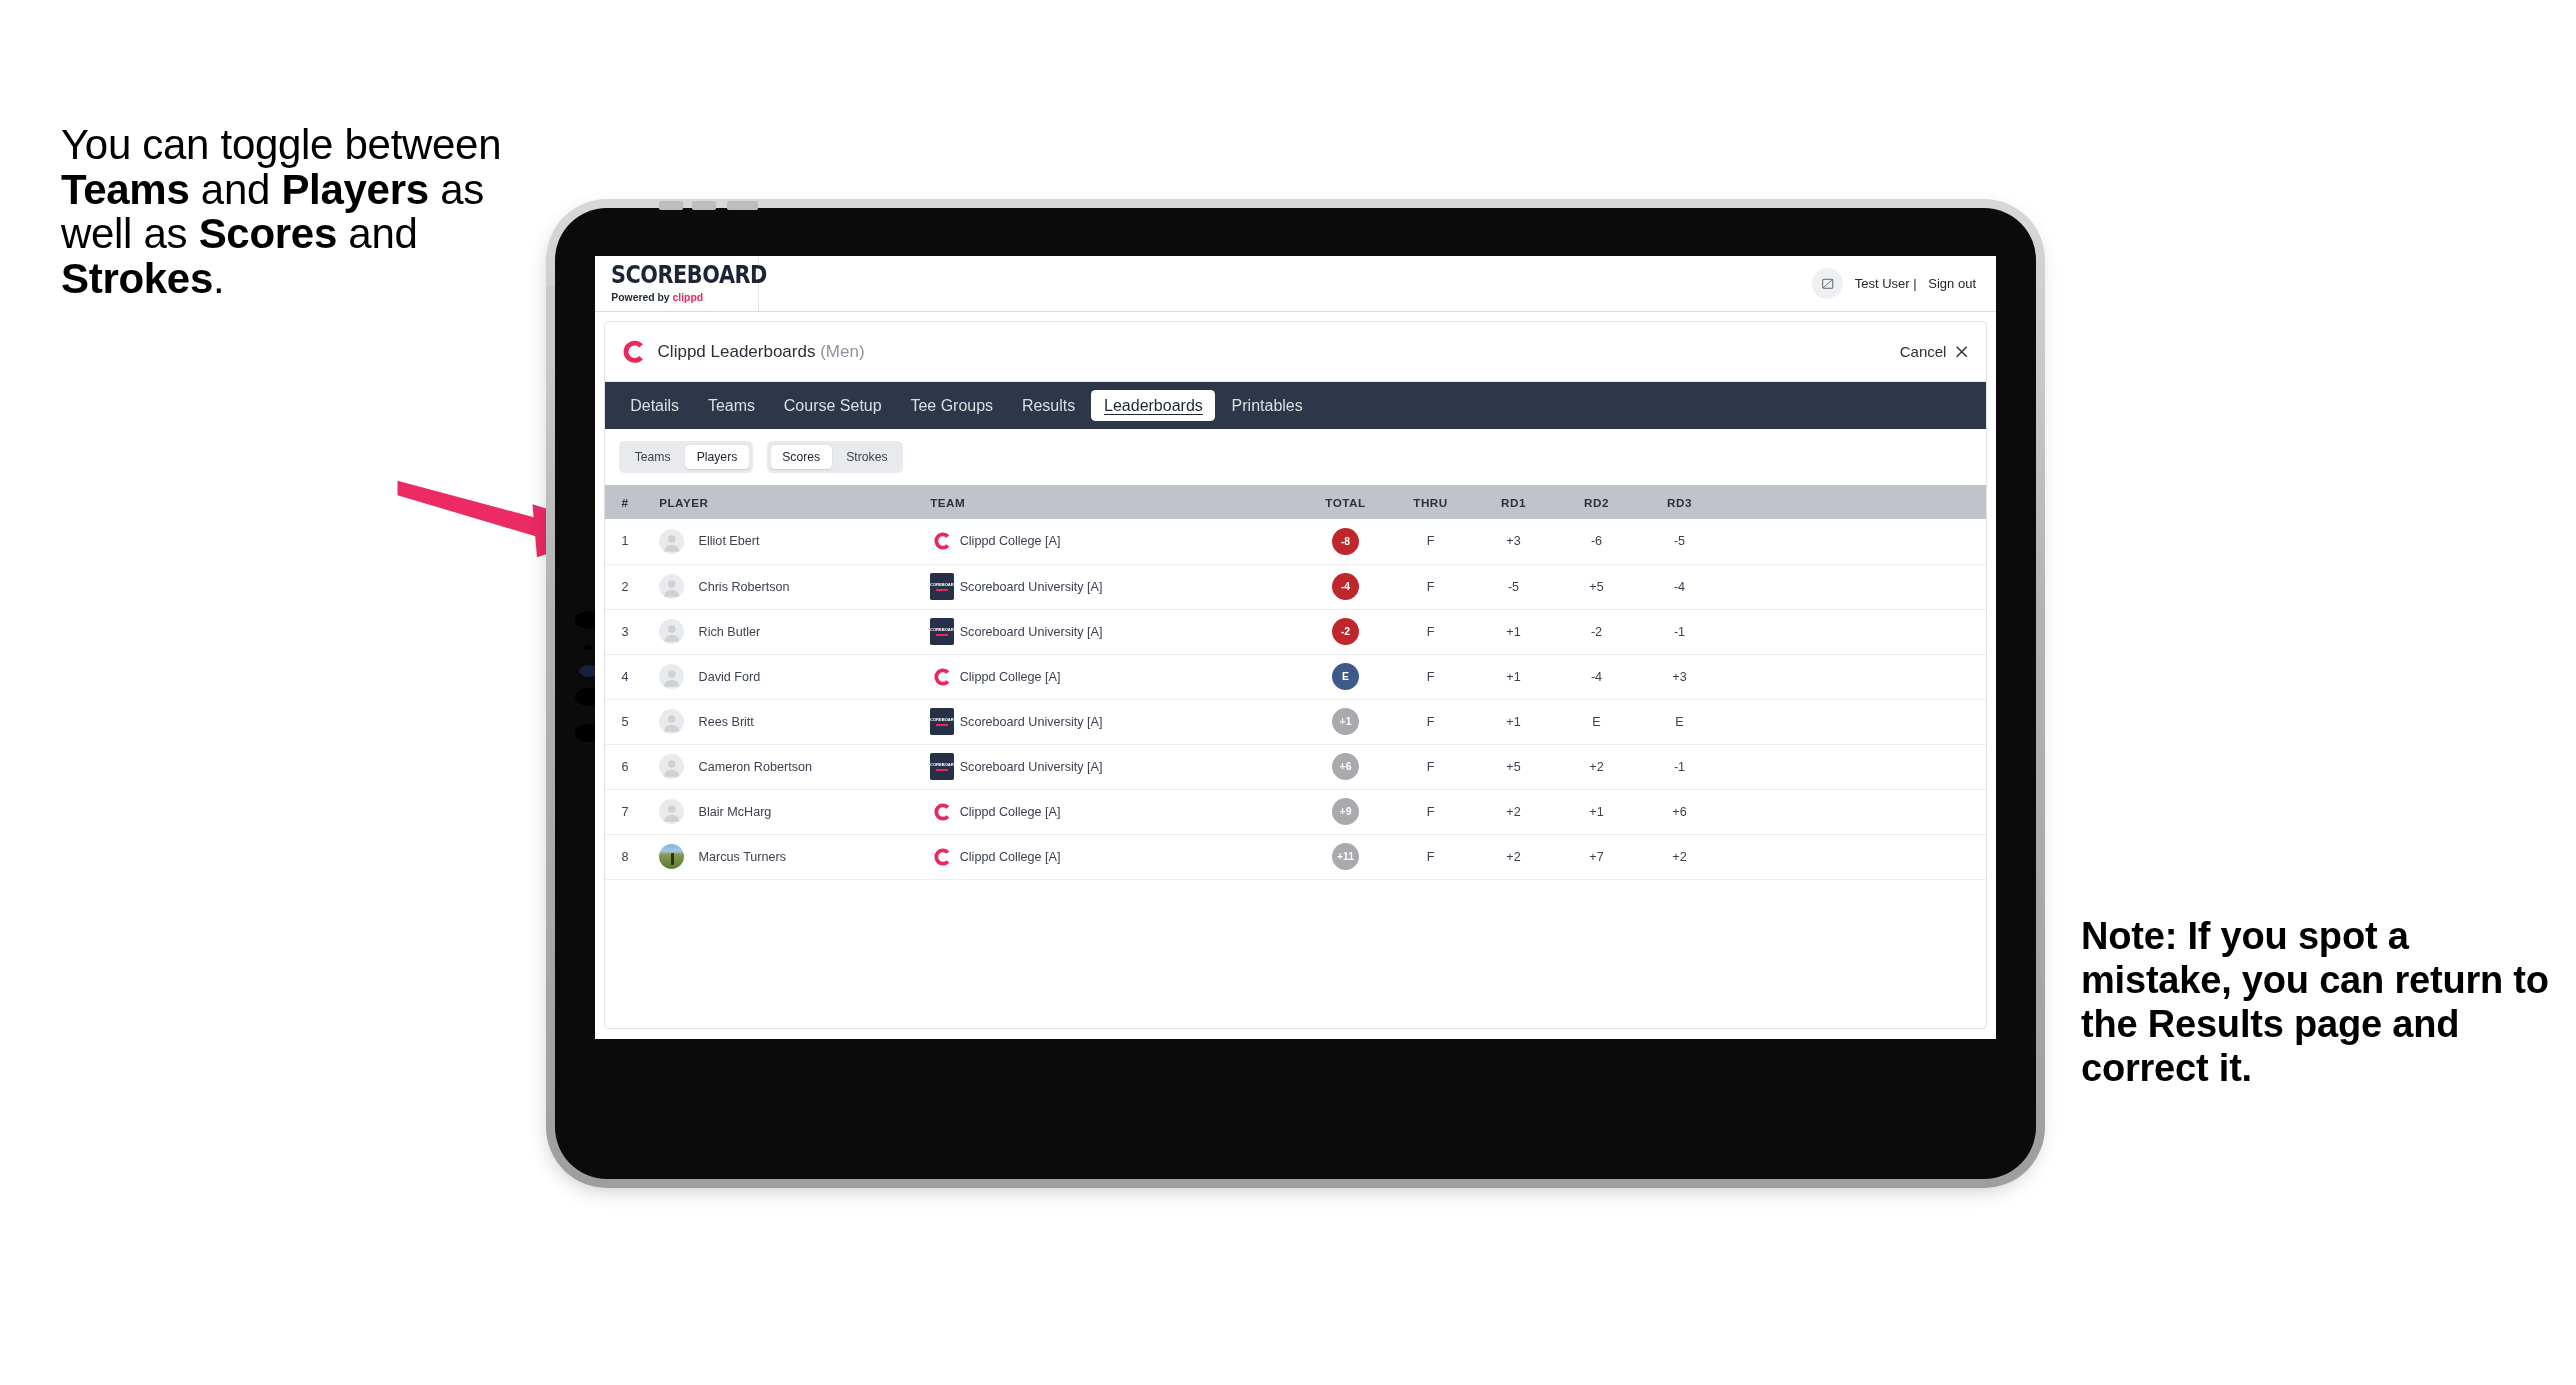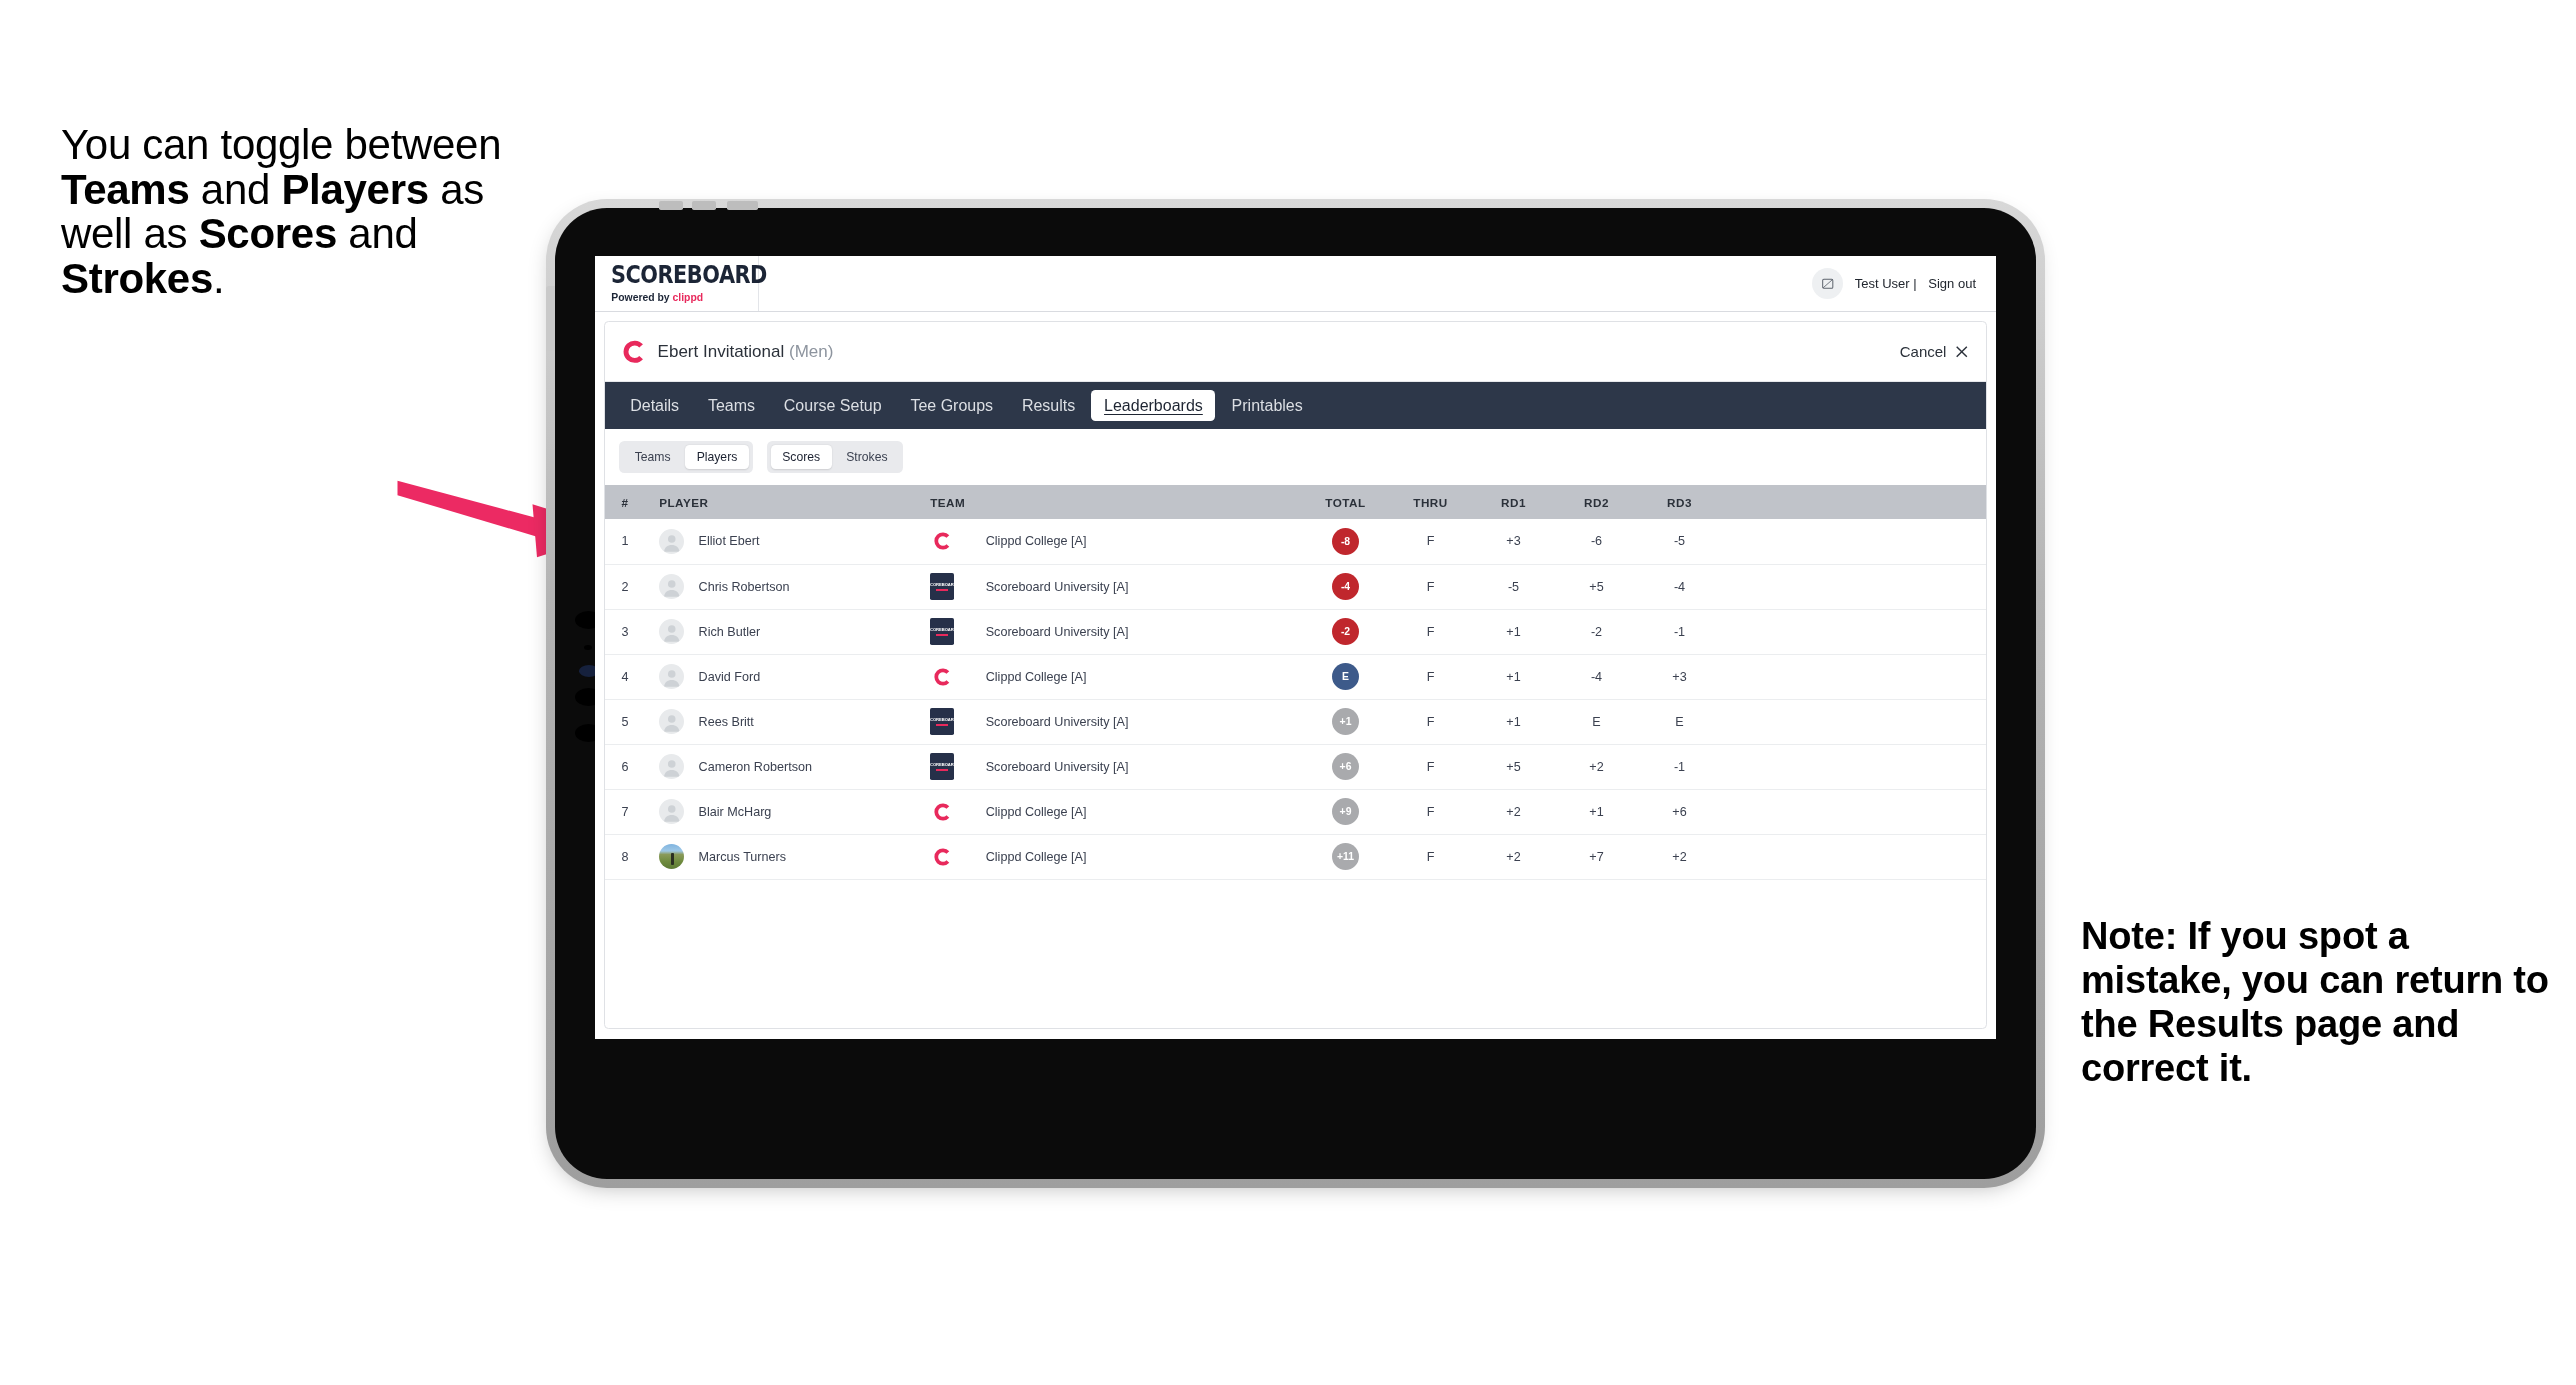--- a/index.html
+++ b/index.html
@@ -174,21 +174,21 @@
   .player-cell { display: flex; align-items: center; gap: 14.4px; text-align: right; }
   .avatar {
     width: 25px; height: 25px; border-radius: 50%; background: #e8eaec;
     flex: 0 0 25px; display: flex; align-items: center; justify-content: center; overflow: hidden;
   }
   .avatar.photo { background: linear-gradient(180deg,#7fb4e0 0%,#9fc8e6 28%,#8a9a5b 42%,#6f8b3e 70%,#5d7a34 100%); position: relative; }
   .avatar.photo::after {
     content:""; position:absolute; left:11.7px; top:9px; width:2.7px; height:11.7px;
     background:#2b2f22; border-radius:0.9px;
   }
-  .team-cell { display: flex; align-items: center; gap: 32px; }
+  .team-cell { display: flex; align-items: center; gap: 6px; }
   .team-logo-c { width: 23.5px; display:flex; align-items:center; justify-content:center; }
   .team-logo-sb {
     width: 23.5px; height: 27px; background: #263049; border-radius: 1.8px;
     display: flex; flex-direction: column; align-items: center; justify-content: center;
   }
   .sb-txt { font-size: 4px; color: #fff; font-weight: 700; letter-spacing: -0.1px; transform: scaleX(1.05); }
   .sb-bar { width: 11.7px; height: 1.8px; background: #e8295c; margin-top: 1.4px; }
 
   .badge {
     width: 27px; height: 27px; border-radius: 50%; display: inline-flex;
@@ -250,21 +250,21 @@
 
       <div class="card">
 
         <div class="card-head">
           <div class="c-logo">
             <svg width="20" height="23.5" viewBox="0 0 22 26">
               <path d="M20 6.6A9.6 9.6 0 1 0 20 19.4" fill="none" stroke="#e8295c" stroke-width="5.4" stroke-linecap="butt"></path>
             </svg>
           </div>
           <div class="card-title">
-            <span>Ebert Invitational</span>
+            <span>Clippd Leaderboards</span>
             <span class="muted">(Men)</span>
           </div>
           <div class="cancel">
             <span>Cancel</span>
             <svg width="13.5" height="13.5" viewBox="0 0 16 16">
               <line x1="2" y1="2" x2="14" y2="14" stroke="#2b313a" stroke-width="1.7"></line>
               <line x1="14" y1="2" x2="2" y2="14" stroke="#2b313a" stroke-width="1.7"></line>
             </svg>
           </div>
         </div>

